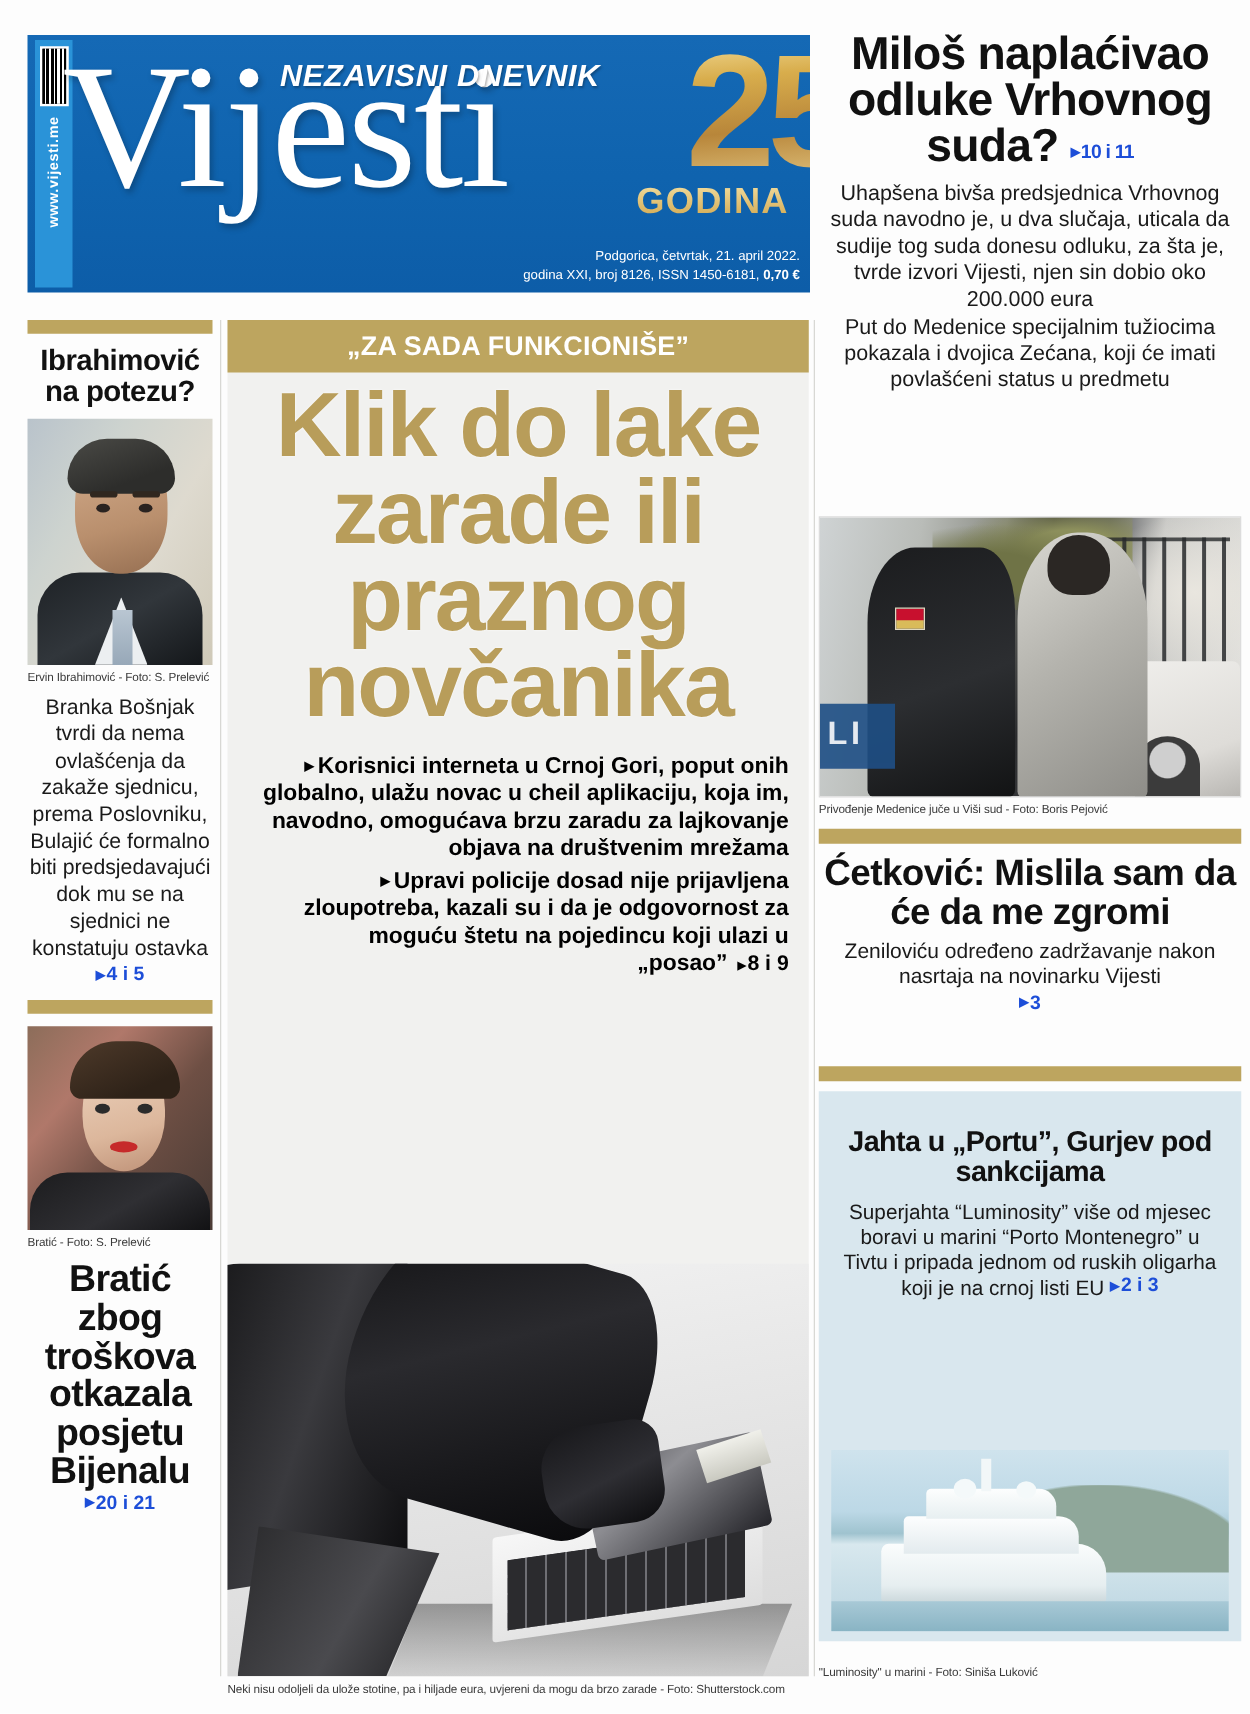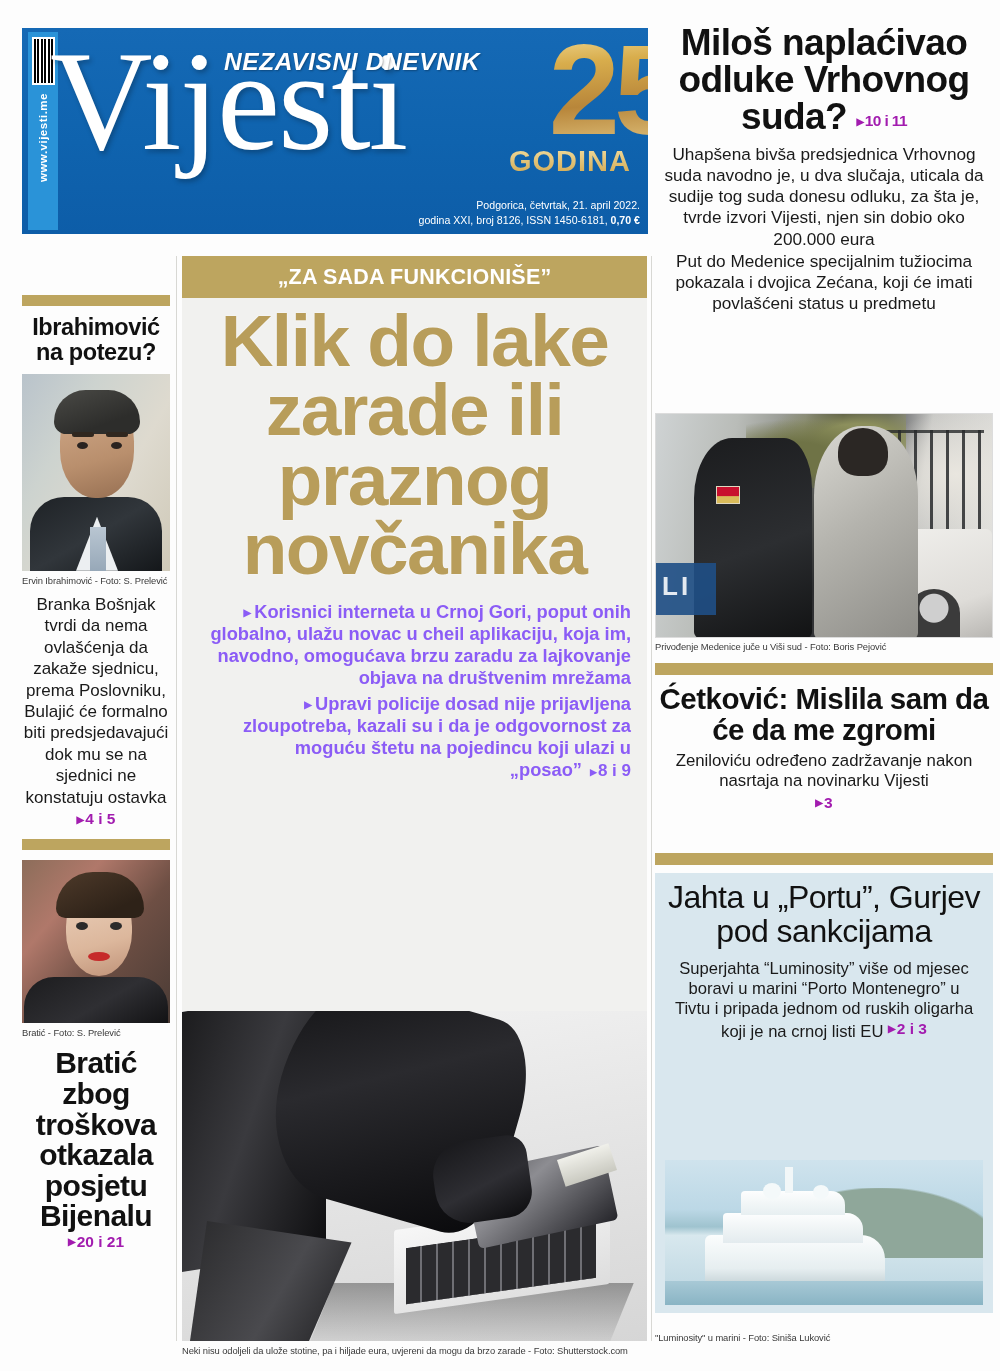--- a/index.html
+++ b/index.html
@@ -132,21 +132,21 @@
     font-weight: bold;
     line-height: 1.0;
     text-align: center;
     color: #111;
     letter-spacing: -0.6px;
   }
   .pageref {
     display: inline-block;
     font-size: 15.5px;
     font-weight: bold;
-    color: #a21caf;
+    color: #1d4ed8;
     white-space: nowrap;
     vertical-align: 3px;
     text-align: center;
   }
   .pageref::before {
     content: "\25B6";
     font-size: 10px;
     margin-right: 1px;
     vertical-align: 1.5px;
   }
@@ -248,22 +248,22 @@
   }
   .cet-ref { text-align: center; margin-top: 2px; }
 
   
   .jahta-panel {
     position: absolute; left: 655px; top: 873px;
     width: 338px; height: 440px;
     background: #d9e7ee;
   }
   .jahta-head {
-    margin-top: 8px;
-    font-size: 32px; font-weight: normal; line-height: 1.06;
+    margin-top: 28px;
+    font-size: 23px; font-weight: bold; line-height: 1.06;
     text-align: center; color: #111; letter-spacing: -0.5px;
   }
   .jahta-sub {
     margin: 10px 14px 0 14px;
     font-size: 16.6px; line-height: 1.22;
     text-align: center; color: #1a1a1a;
   }
   .yacht-photo {
     position: absolute; left: 10px; bottom: 8px;
     width: 318px; height: 145px;
@@ -302,21 +302,21 @@
     position: absolute; left: 148px; bottom: 106px; width: 16px; height: 14px;
     background: #f4f9fa; border-radius: 50%;
   }
   .yacht-sea {
     position: absolute; left: 0; bottom: 0; width: 100%; height: 24px;
     background: linear-gradient(180deg, #a8c9d6 0%, #89b4c4 100%);
   }
   .yacht-cap { position: absolute; left: 655px; top: 1332px; width: 338px; }
 
   
-  .lcol { position: absolute; left: 22px; top: 256px; width: 148px; margin-top: 39px; }
+  .lcol { position: absolute; left: 22px; top: 256px; width: 148px; }
   .lc-rule { width: 148px; height: 11px; background: #bda55f; }
   .lc-head {
     margin-top: 9px;
     font-size: 23.5px; font-weight: bold; line-height: 1.06;
     text-align: center; color: #111; letter-spacing: -0.4px;
   }
   .ibr-photo {
     margin-top: 9px;
     width: 148px; height: 197px;
     background:
@@ -410,21 +410,21 @@
     font-size: 73px; font-weight: bold; line-height: 0.95;
     text-align: center;
     color: #b89d5a;
     letter-spacing: -1.5px;
     text-shadow: 0 0 2px rgba(255,255,255,0.9);
   }
   .bullets {
     margin-top: 18px;
     padding: 0 16px 0 28px;
     font-size: 18.3px; font-weight: bold; line-height: 1.2;
-    text-align: right; color: #8b5cf6;
+    text-align: right; color: #000000;
   }
   .bullets p { margin-bottom: 4px; }
   .bullets p::before {
     content: "\25B6";
     font-size: 10px;
     margin-right: 3px;
     vertical-align: 2px;
   }
   .bullets .inline-ref {
     font-size: 17px; font-weight: bold; margin-left: 8px; white-space: nowrap;

